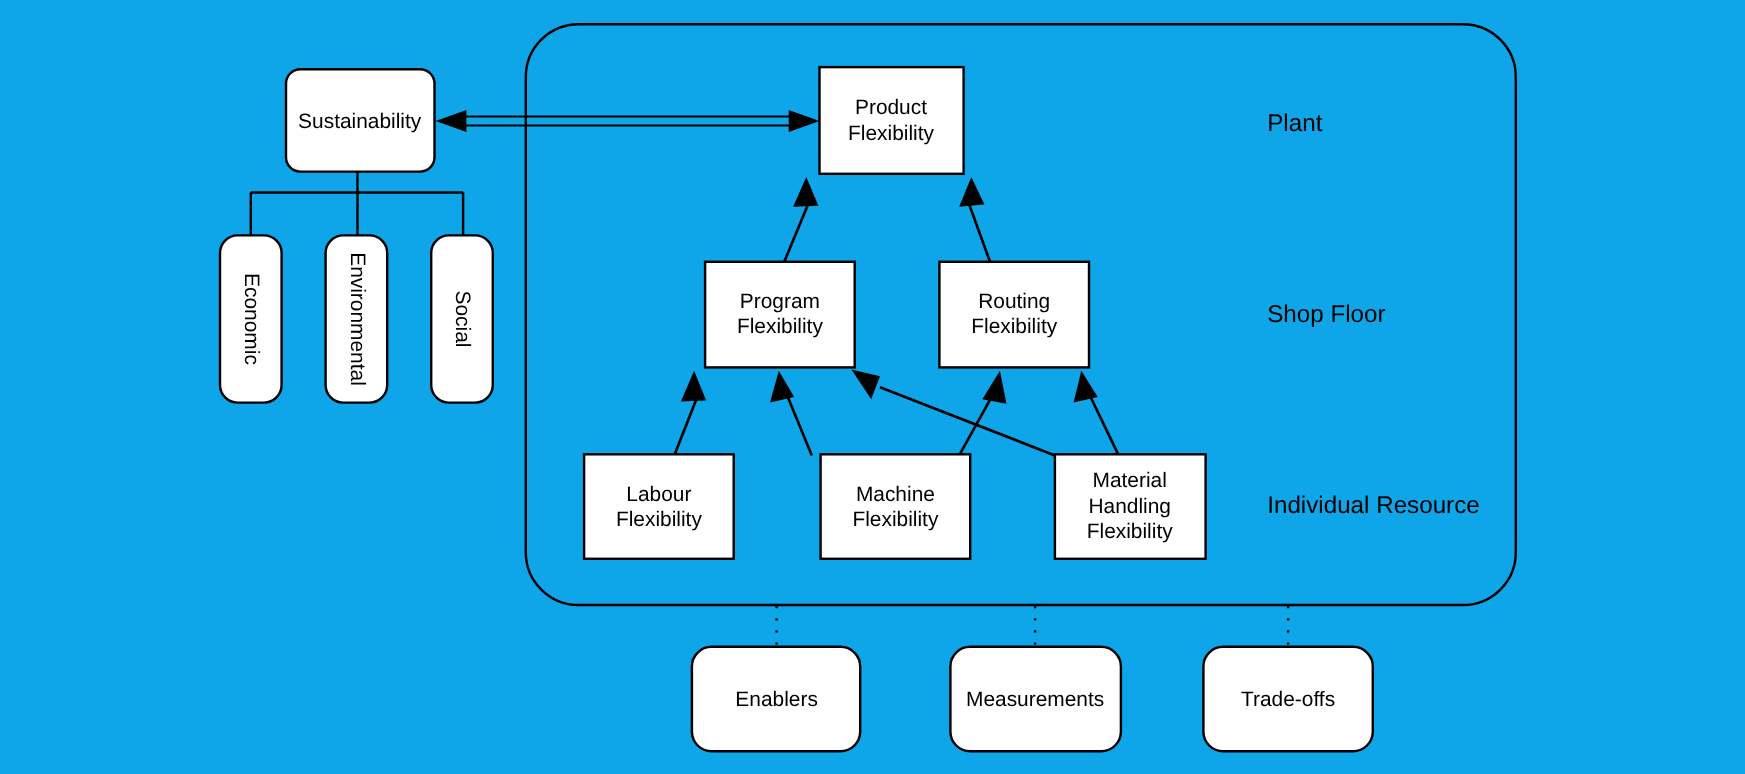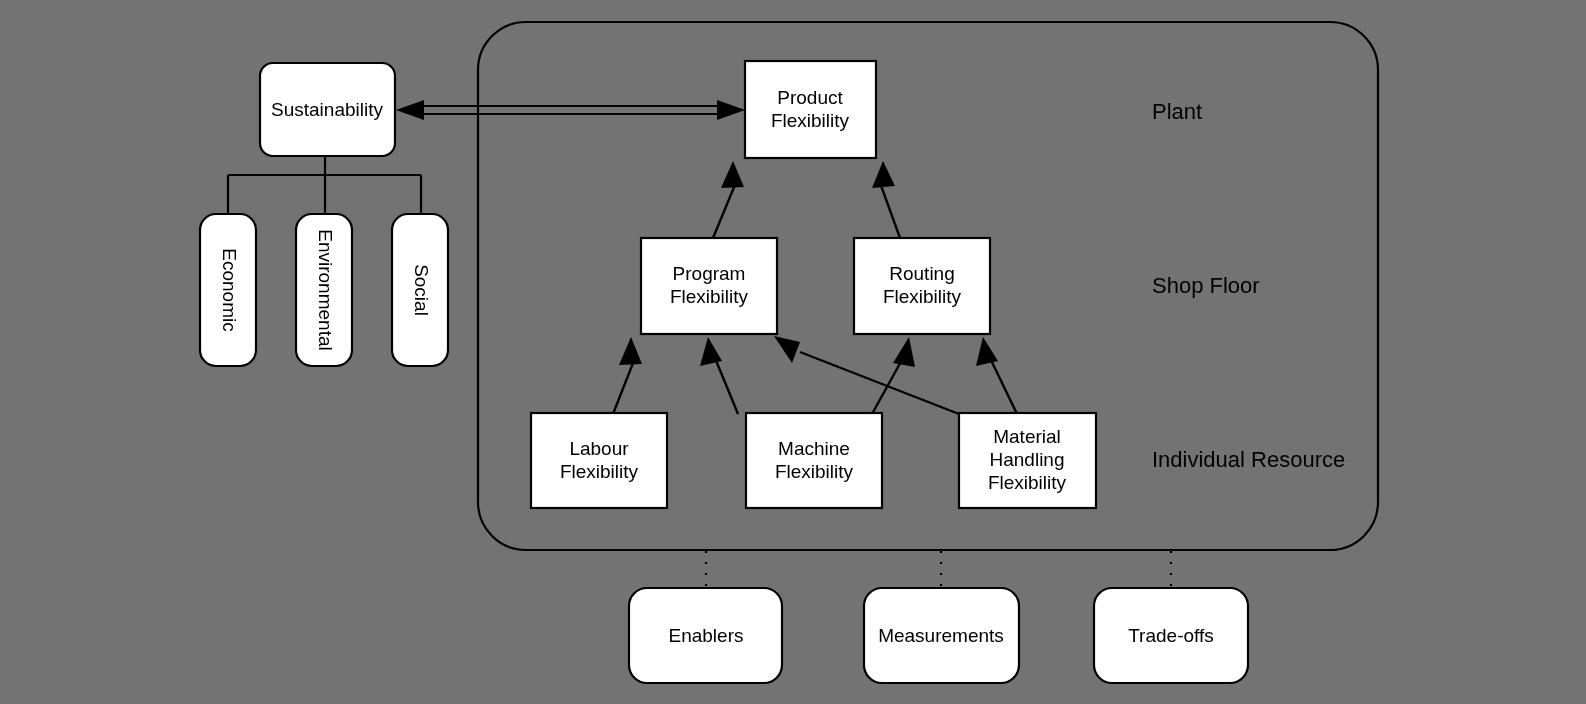--- a/index.html
+++ b/index.html
@@ -8,21 +8,21 @@
     padding: 0;
     background: #ffffff;
   }
   body {
     font-family: "Liberation Sans", sans-serif;
   }
   #canvas {
     position: relative;
     width: 1586px;
     height: 704px;
-    background: #737373;
+    background: #0ea5e9;
     overflow: hidden;
     text-decoration: underline;
   }
   #diagram-svg {
     position: absolute;
     left: 0;
     top: 0;
     width: 1586px;
     height: 704px;
   }

